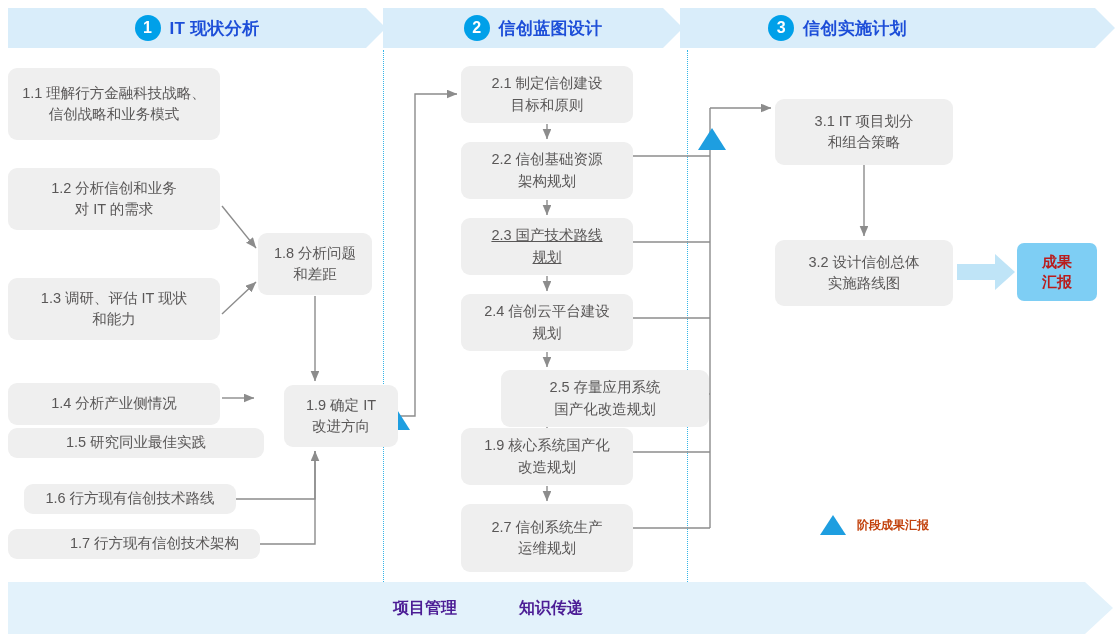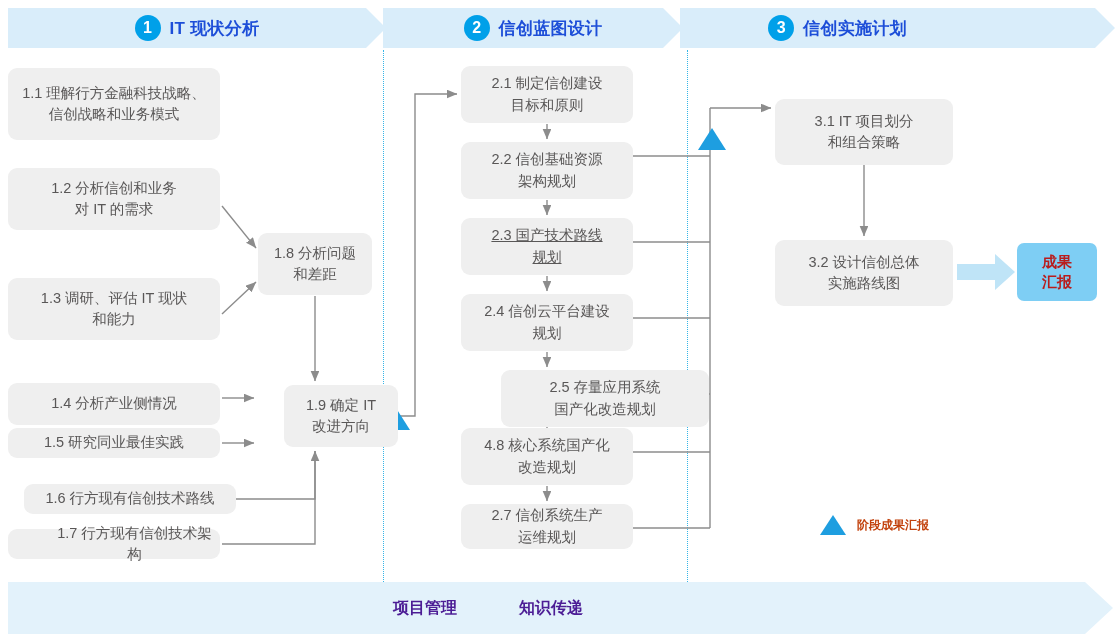--- a/index.html
+++ b/index.html
@@ -242,40 +242,40 @@
   <div class="bottom-label" style="left:519px;top:598px;">知识传递</div>
 
   <div id="boxlayer">
       <div class="box" style="left: 8px; top: 68px; width: 212px; height: 72px;">1.1 理解行方金融科技战略、
 信创战略和业务模式</div>
       <div class="box" style="left: 8px; top: 168px; width: 212px; height: 62px;">1.2 分析信创和业务
 对 IT 的需求</div>
       <div class="box" style="left: 8px; top: 278px; width: 212px; height: 62px;">1.3 调研、评估 IT 现状
 和能力</div>
       <div class="box" style="left: 8px; top: 383px; width: 212px; height: 42px;">1.4 分析产业侧情况</div>
-      <div class="box" style="left: 8px; top: 428px; width: 212px; height: 30px;">1.5 研究同业最佳实践</div>
+      <div class="box" style="left: 8px; top: 428px; width: 256px; height: 30px;">1.5 研究同业最佳实践</div>
       <div class="box" style="left: 24px; top: 484px; width: 212px; height: 30px;">1.6 行方现有信创技术路线</div>
-      <div class="box" style="left: 8px; top: 529px; width: 212px; height: 30px; padding-left: 48px;">1.7 行方现有信创技术架构</div>
+      <div class="box" style="left: 8px; top: 529px; width: 252px; height: 30px; padding-left: 48px;">1.7 行方现有信创技术架构</div>
       <div class="box" style="left: 258px; top: 233px; width: 114px; height: 62px;">1.8 分析问题
 和差距</div>
       <div class="box" style="left: 258px; top: 385px; width: 114px; height: 62px; margin-left: 26px;">1.9 确定 IT
 改进方向</div>
       <div class="box" style="left: 461px; top: 66px; width: 172px; height: 57px;">2.1 制定信创建设
 目标和原则</div>
       <div class="box" style="left: 461px; top: 142px; width: 172px; height: 57px;">2.2 信创基础资源
 架构规划</div>
       <div class="box" style="left: 461px; top: 218px; width: 172px; height: 57px; text-decoration: underline;">2.3 国产技术路线
 规划</div>
       <div class="box" style="left: 461px; top: 294px; width: 172px; height: 57px;">2.4 信创云平台建设
 规划</div>
       <div class="box" style="left: 461px; top: 370px; width: 208px; height: 57px; margin-left: 40px;">2.5 存量应用系统
 国产化改造规划</div>
-      <div class="box" style="left: 461px; top: 428px; width: 172px; height: 57px;">4.8 核心系统国产化
+      <div class="box" style="left: 461px; top: 428px; width: 172px; height: 57px;">1.9 核心系统国产化
 改造规划</div>
-      <div class="box" style="left: 461px; top: 504px; width: 172px; height: 45px; text-align: center;">2.7 信创系统生产
+      <div class="box" style="left: 461px; top: 504px; width: 172px; height: 68px; text-align: center;">2.7 信创系统生产
 运维规划</div>
       <div class="box" style="left: 775px; top: 73px; width: 178px; height: 66px; margin-top: 26px;">3.1 IT 项目划分
 和组合策略</div>
       <div class="box" style="left: 775px; top: 240px; width: 178px; height: 66px;">3.2 设计信创总体
 实施路线图</div>
       <div class="box result" style="left: 1017px; top: 243px; width: 80px; height: 58px;">成果
 汇报</div>
     </div>
 
 </div>

